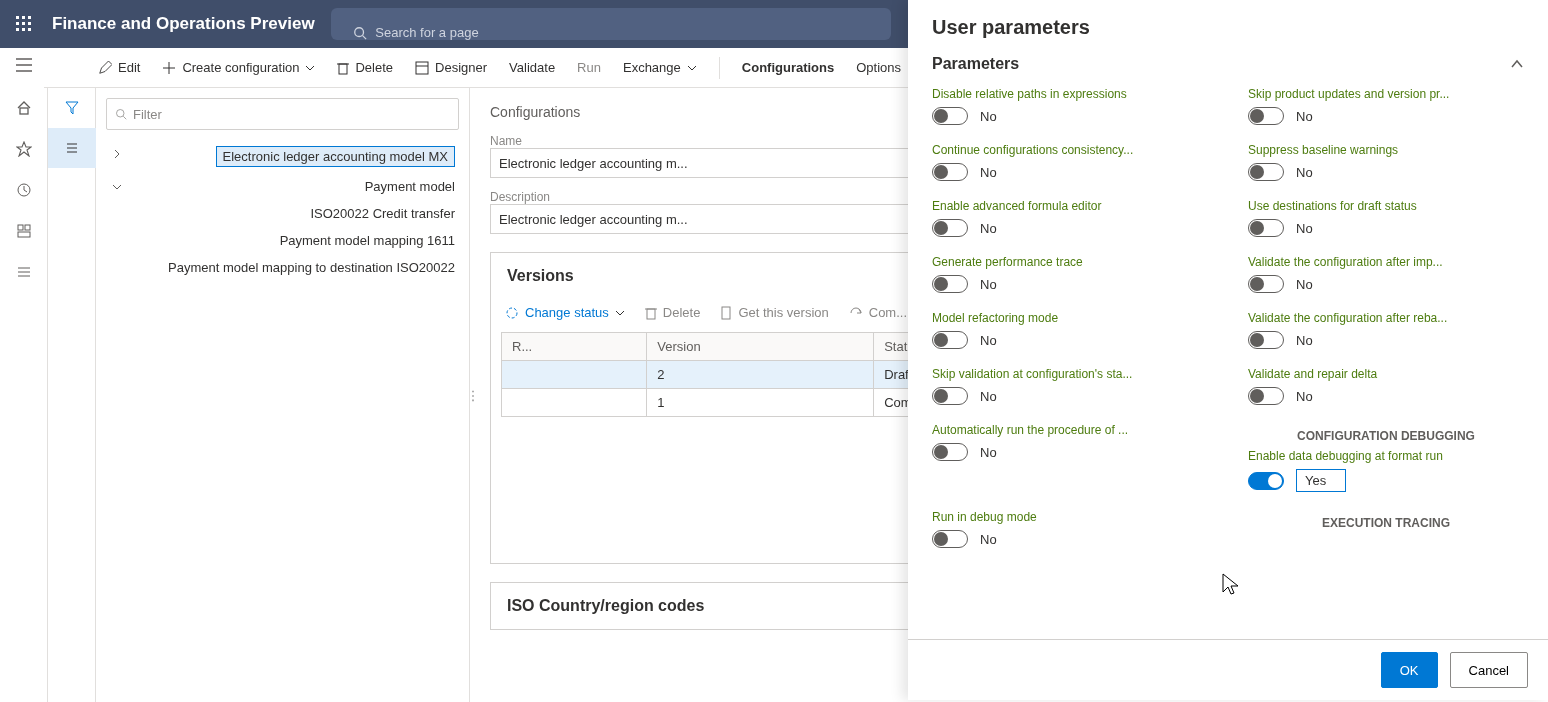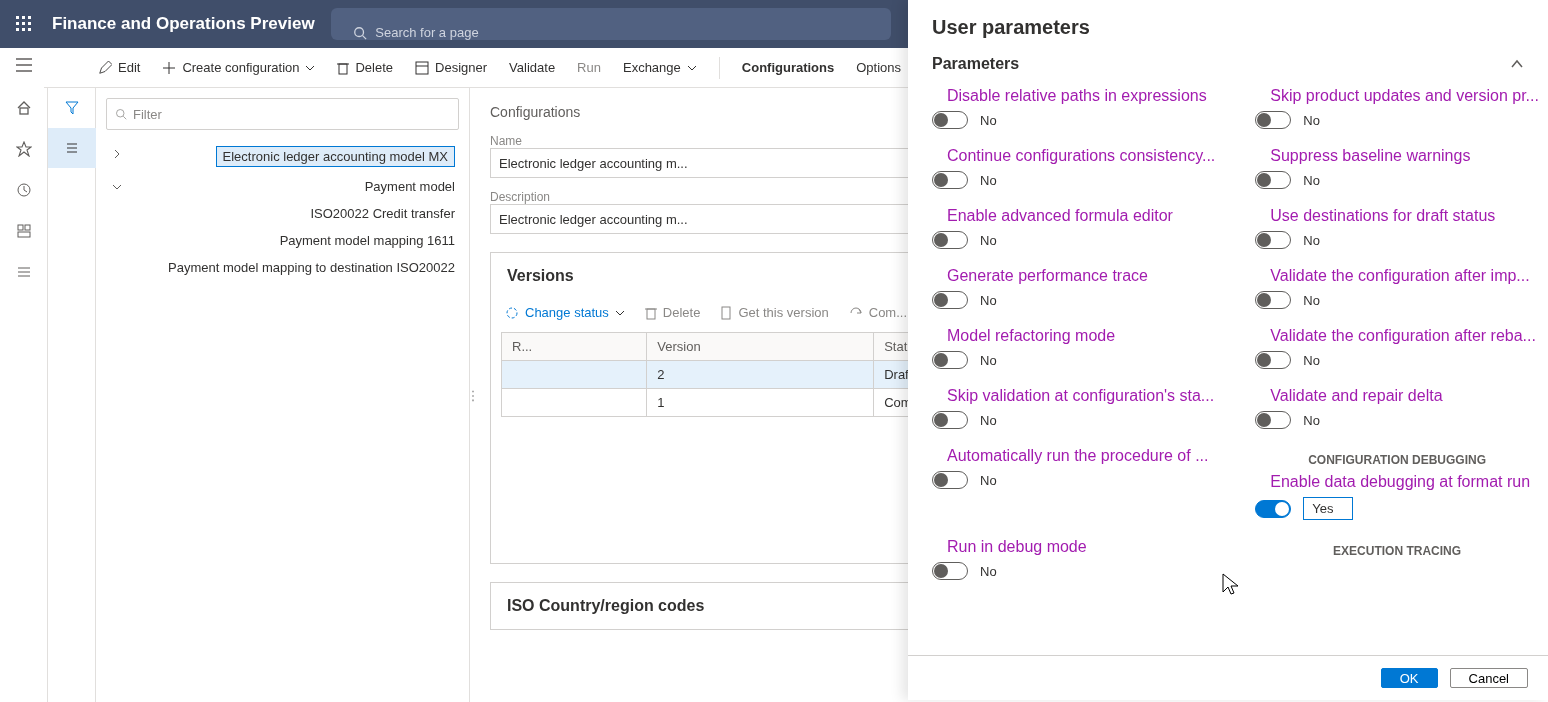--- a/index.html
+++ b/index.html
@@ -63,31 +63,31 @@
   .isohead { padding:14px 16px; font-size:16px; font-weight:600; border:1px solid var(--grey3); margin-top:18px; }
   .splitter { width:6px; display:flex; align-items:center; justify-content:center; color:#888; cursor:col-resize; }
 
   
   .flyout { position:absolute; top:0; right:0; width:640px; height:700px; background:#fff; box-shadow:-6px 0 12px rgba(0,0,0,.10); z-index:5; display:flex; flex-direction:column; }
   .flyout h1 { font-size:20px; font-weight:600; margin:16px 24px 10px; }
   .fscroll { flex:1; overflow:auto; padding:0 24px 10px; }
   .pgroup { display:flex; align-items:center; justify-content:space-between; margin:6px 0 14px; }
   .pgroup .gtitle { font-size:16px; font-weight:600; }
   .params { display:grid; grid-template-columns:1fr 1fr; gap:18px 40px; }
-  .param .plabel { color:#a21caf; font-size:16px; margin-bottom:6px; white-space:nowrap; overflow:hidden; text-overflow:ellipsis;margin-left:15px; }
+  .param .plabel { color:#4d7c0f; font-size:12px; margin-bottom:6px; white-space:nowrap; overflow:hidden; text-overflow:ellipsis; }
   .param .prow { display:flex; align-items:center; gap:12px; }
   .toggle { width:36px; height:18px; border:1px solid var(--grey1); border-radius:10px; position:relative; background:#fff; cursor:pointer; }
   .toggle .knob { position:absolute; top:1px; left:1px; width:14px; height:14px; border-radius:50%; background:var(--grey1); }
   .toggle.on { background:var(--accent); border-color:var(--accent); }
   .toggle.on .knob { left:auto; right:1px; background:#fff; }
   .pvtext { color:#323130; }
   .pvbox { border:1px solid var(--accent); padding:3px 8px; min-width:50px; }
   .sectHdr { text-transform:uppercase; color:var(--grey1); font-weight:600; font-size:12px; margin:6px 0;text-align:center; }
   .ffoot { border-top:1px solid var(--grey3); padding:12px 20px; display:flex; justify-content:flex-end; gap:12px; }
-  .btn { height:20px; padding:0 18px; border:1px solid var(--grey2); background:#fff; cursor:pointer; border-radius:2px; }
+  .btn { height:36px; padding:0 18px; border:1px solid var(--grey2); background:#fff; cursor:pointer; border-radius:2px; }
   .btn.primary { background:var(--accent); color:#fff; border-color:var(--accent); }
   .cursorImg { position:absolute; left:1220px; top:572px; z-index:10; pointer-events:none; }
 
   
   .fscroll::-webkit-scrollbar { width:12px; }
   .fscroll::-webkit-scrollbar-thumb { background:#c8c6c4; border-radius:6px; }
 
   .hamburger-ico { position:absolute; left:16px; top:58px; cursor:pointer; z-index:2;}
 </style>
 </head>

